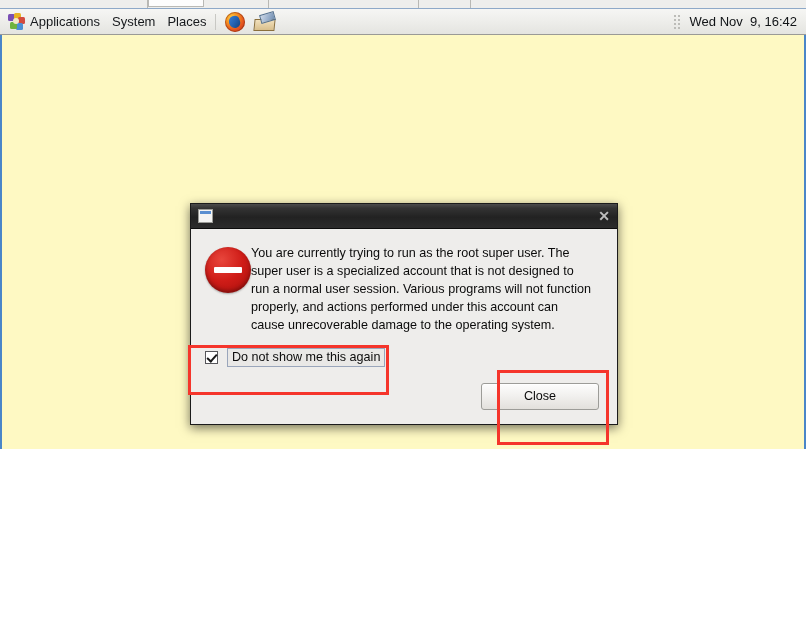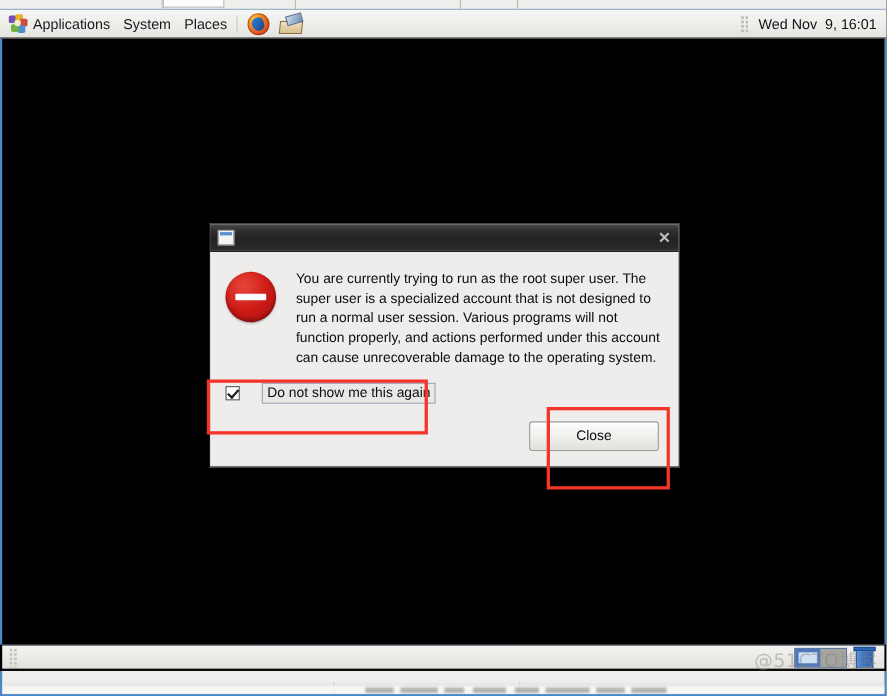--- a/index.html
+++ b/index.html
@@ -12,23 +12,23 @@
     width: 806px;
     height: 633px;
     overflow: hidden;
     font-family: "Liberation Sans", sans-serif;
     -webkit-font-smoothing: antialiased;
   }
 
   #screen {
     position: relative;
     width: 806px;
-    height: 633px;
+    height: 449px;
     overflow: hidden;
-    background: #000000;
+    background: #fef9c3;
   }
 
   
   .outer-top-strip {
     position: absolute;
     left: 0; top: 0;
     width: 806px; height: 9px;
     background: #eeeeec;
     border-bottom: 1px solid #8ea9c8;
     box-sizing: border-box;
@@ -377,21 +377,20 @@
   }
   .err-icon::after {
     content: "";
     position: absolute;
     left: 9px; top: 20px;
     width: 28px; height: 6px;
     background: #ffffff;
     border-radius: 1px;
   }
   .msg-text {
-    margin-left: 18px;
     font-size: 12.6px;
     line-height: 1.42;
     color: #0b0b0b;
     max-width: 342px;
   }
 
   .dialog-check-row {
     padding: 14px 14px 0 14px;
     display: flex;
     align-items: center;
@@ -408,21 +407,21 @@
   .gtk-check::after {
     content: "";
     position: absolute;
     left: 3px; top: 0px;
     width: 4px; height: 8px;
     border: solid #1a1a1a;
     border-width: 0 2px 2px 0;
     transform: rotate(42deg);
   }
   .check-label {
-    margin-left: 20px;
+    margin-left: 9px;
     padding: 1px 4px 2px 4px;
     font-size: 12.6px;
     color: #0b0b0b;
     border: 1px solid #9aa6bb;
     background: #e9e8e6;
     cursor: pointer;
     white-space: nowrap;
   }
 
   .dialog-actions {
@@ -496,21 +495,21 @@
 
     <div class="mail-icon">
       <span class="env"></span>
       <span class="pen"></span>
     </div>
 
     <div class="panel-spacer"></div>
 
     <div class="panel-grip"></div>
 
-    <div class="panel-clock">Wed Nov  9, 16:01</div>
+    <div class="panel-clock">Wed Nov  9, 16:42</div>
   </div>
 
   <div class="desktop"></div>
 
   <div class="dialog">
 
     <div class="dialog-titlebar">
       <span class="win-icon"></span>
       <span class="title-spacer"></span>
       <span class="close-x">✕</span>

